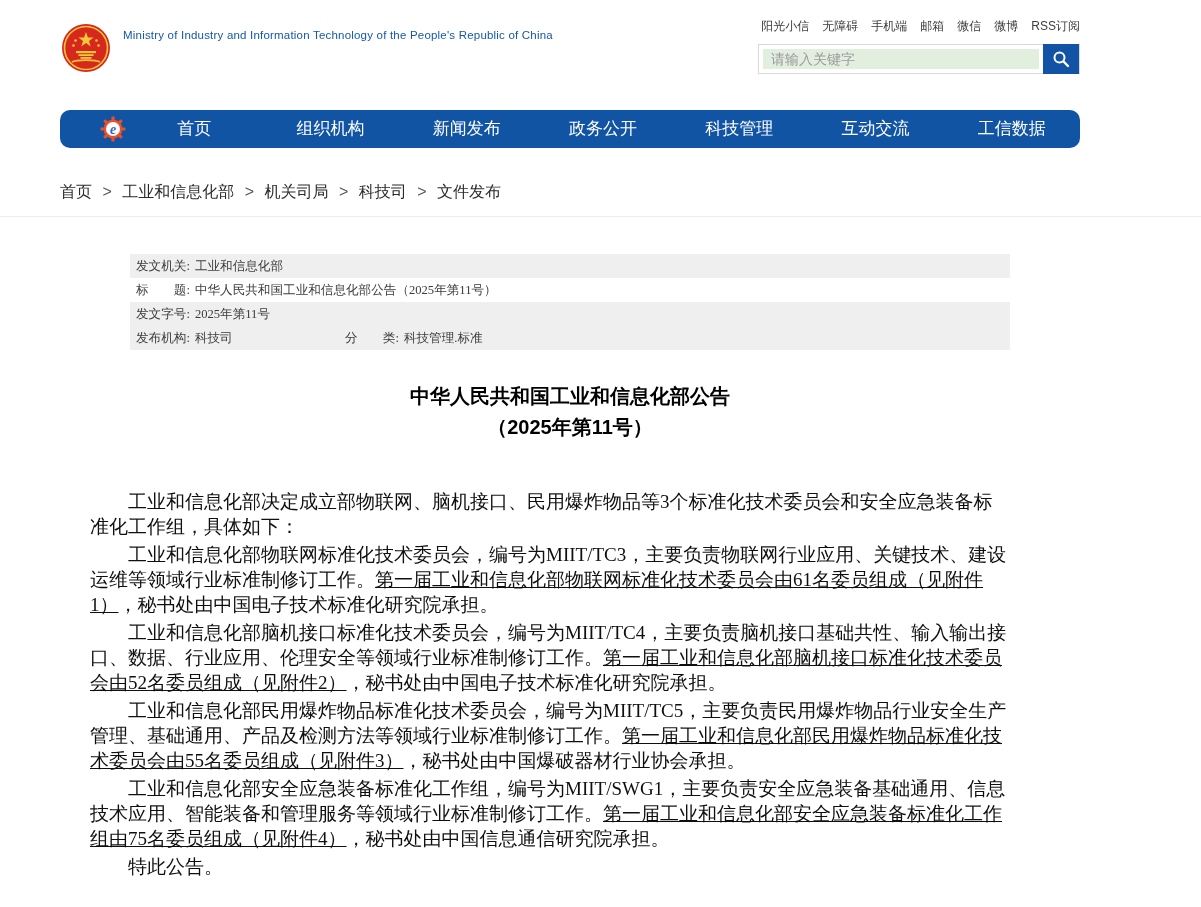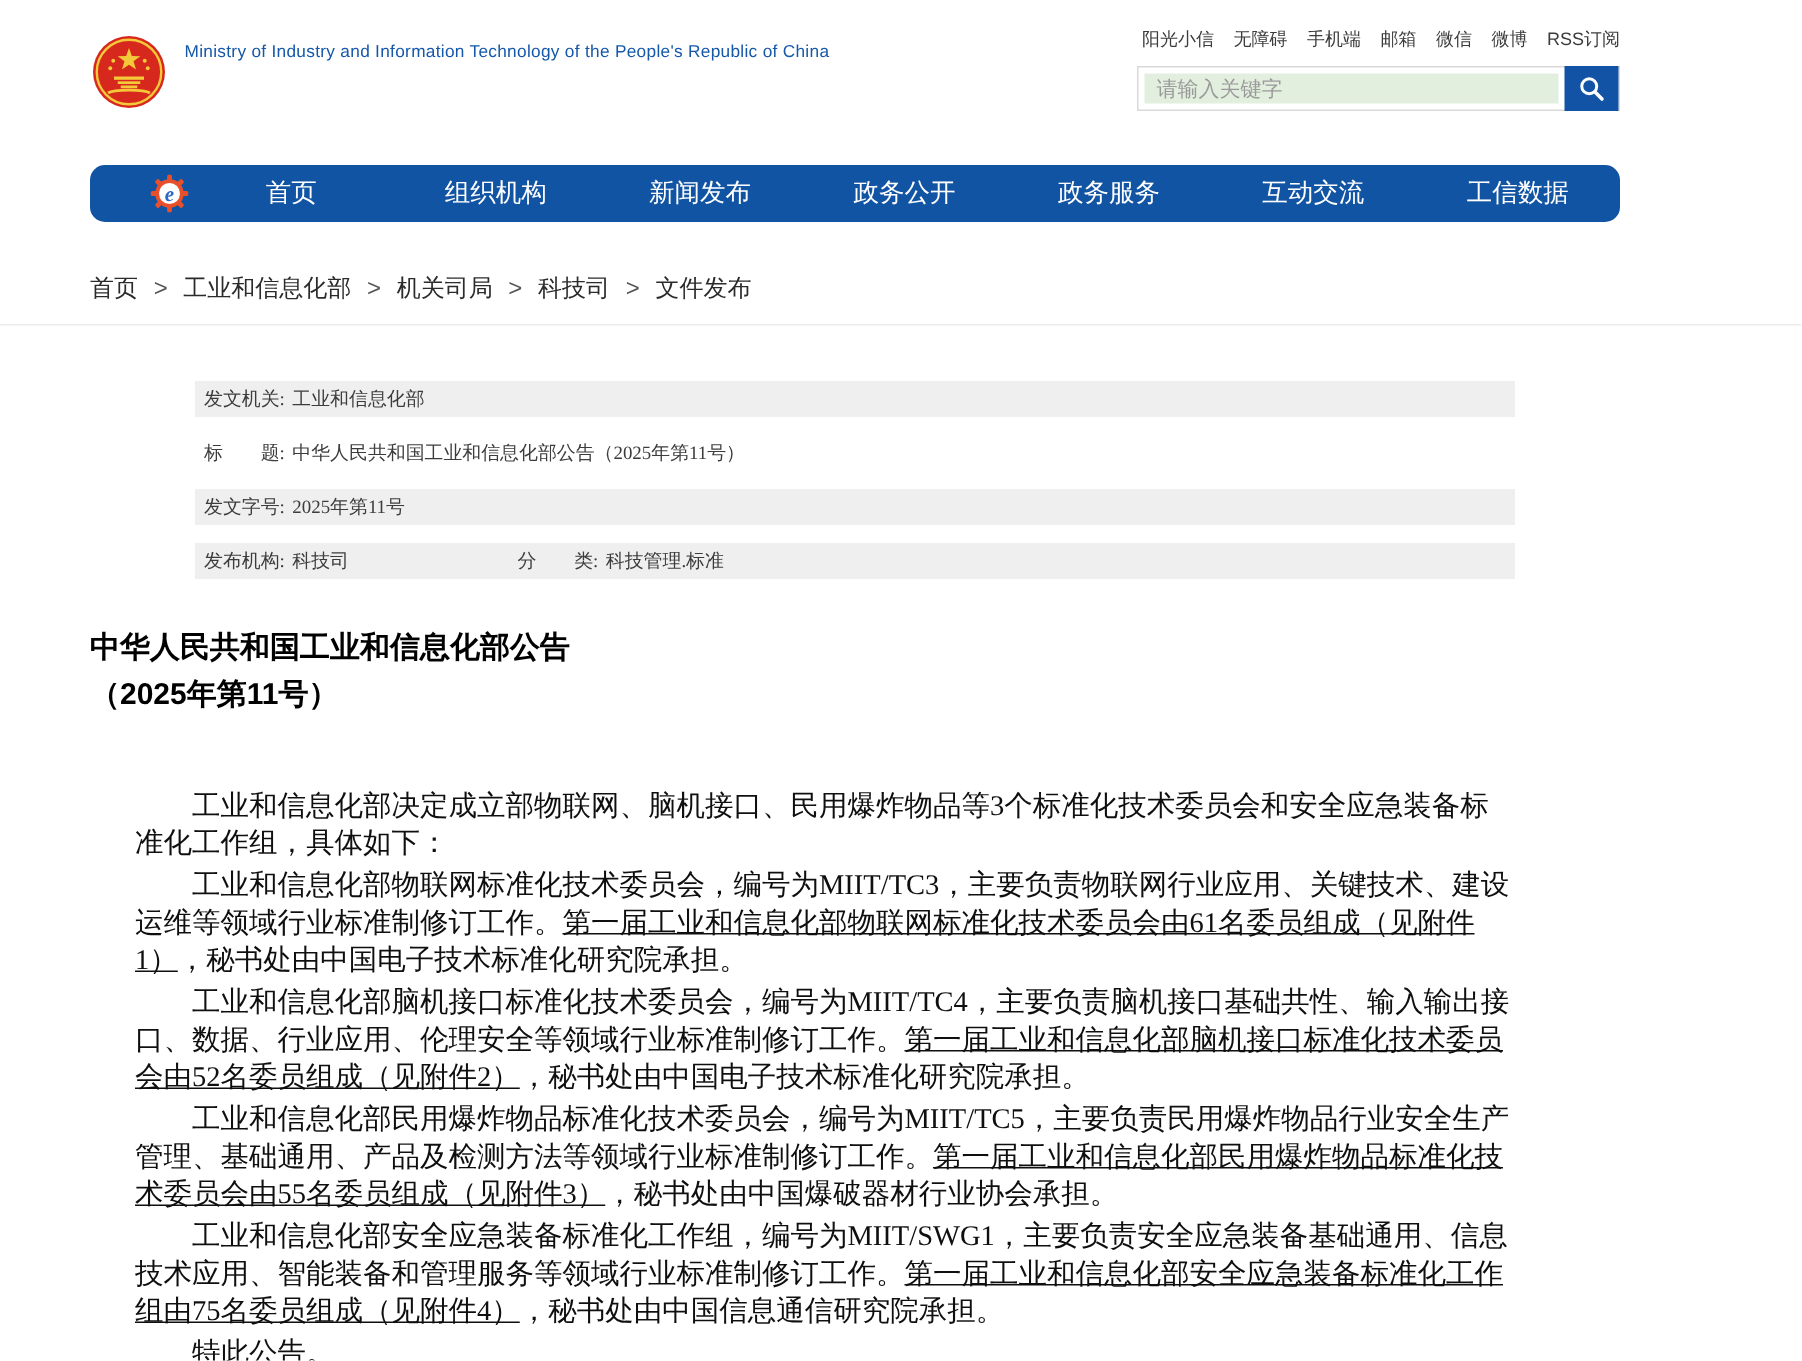--- a/index.html
+++ b/index.html
@@ -49,27 +49,27 @@
   .nav-item{flex:1;text-align:center;color:#fff;font-size:17px;cursor:pointer;line-height:38px;}
   
   .breadcrumb{margin:34px 0 0 60px;font-size:16px;color:#2b2b2b;padding-bottom:13px;}
   .crumb{cursor:pointer;}
   .crumb-sep{margin:0 6px;color:#555;}
   .rule{border-top:1px solid var(--divider);width:1201px;margin-left:-0px;}
   
   .doc{margin-left:60px;width:1020px;}
   .meta-table{margin:37px 70px 0 70px;font-size:12.6px;color:#3c3c3c;
     font-family:"Liberation Serif","DejaVu Serif",serif;}
-  .meta-row{display:flex;height:24px;line-height:24px;padding-left:6px;margin-bottom:12px;}
+  .meta-row{display:flex;height:24px;line-height:24px;padding-left:6px;margin-bottom:0;}
   .meta-row.shade{background:var(--meta-gray);}
   .meta-cell{display:flex;}
   .meta-cell.first{width:209px;flex:0 0 auto;}
   .meta-label{white-space:pre;}
   .meta-value{margin-left:5px;white-space:pre;}
-  .doc-title{margin-top:31px;text-align:left;font-weight:bold;font-size:20px;line-height:31px;color:#000;}
+  .doc-title{margin-top:31px;text-align:center;font-weight:bold;font-size:20px;line-height:31px;color:#000;}
   .doc-body{
     margin:46px 30px 0 30px;width:920px;
     font-family:"Liberation Serif","DejaVu Serif",serif;
     font-size:19px;line-height:25px;color:#0f0f0f;
   }
   .doc-body p{text-indent:2em;margin:0 0 3px 0;}
   .doc-body .u{text-decoration:underline;}
 </style>
 </head>
 <body>
@@ -147,21 +147,21 @@
     </g>
     <circle cx="13" cy="13" r="7" fill="#fff"></circle>
     <text x="13" y="18" text-anchor="middle" font-size="14" font-style="italic" font-weight="bold" fill="#2e66c6" font-family="Liberation Serif, serif">e</text>
   </svg>
   <div class="nav-items">
 
   <div class="nav-item">首页</div>
       <div class="nav-item">组织机构</div>
       <div class="nav-item">新闻发布</div>
       <div class="nav-item">政务公开</div>
-      <div class="nav-item">政务服务</div>
+      <div class="nav-item">科技管理</div>
       <div class="nav-item">互动交流</div>
       <div class="nav-item">工信数据</div>
     </div>
 </div>
 
 <div class="breadcrumb">
   
 <span class="crumb">首页</span><span class="crumb-sep"> &gt; </span><span class="crumb">工业和信息化部</span><span class="crumb-sep"> &gt; </span><span class="crumb">机关司局</span><span class="crumb-sep"> &gt; </span><span class="crumb">科技司</span><span class="crumb-sep"> &gt; </span><span class="crumb">文件发布</span></div>
 <div class="rule"></div>
 

